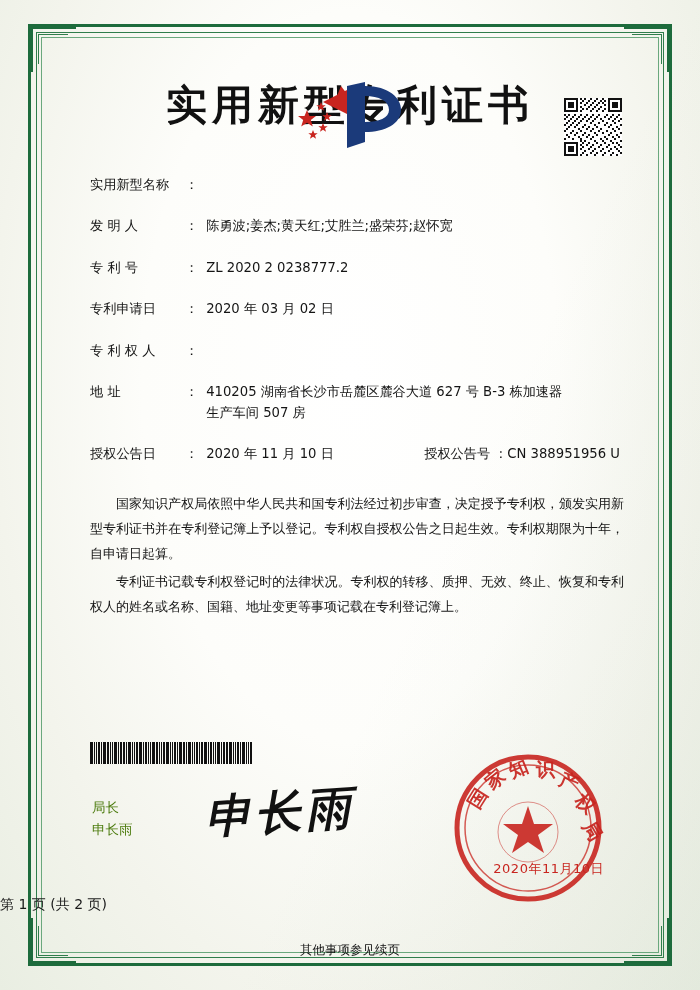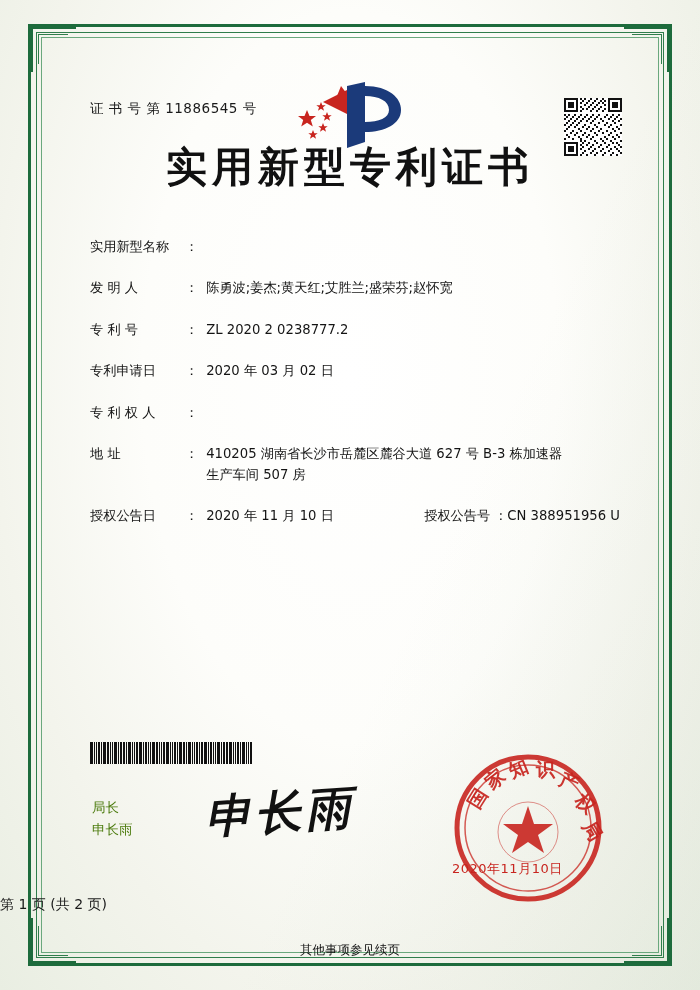--- a/index.html
+++ b/index.html
@@ -234,21 +234,21 @@
     top: 752px;
     width: 152px;
     height: 152px;
     z-index: 7;
   }
   .seal-date {
     position: absolute;
     right: 96px;
     top: 860px;
     width: 152px;
-    text-align: left;
+    text-align: right;
     color: #c8251f;
     font-size: 13px;
     font-family: "DejaVu Sans", sans-serif;
     z-index: 8;
     letter-spacing: 0.5px;
   }
 
   .page-num {
     position: absolute;
     left: 0; right: 0;
@@ -541,24 +541,20 @@
       <g fill="#c8251f">
         <polygon points="22,30 24.5,36 31,36 25.8,40 27.8,46.5 22,42.8 16.2,46.5 18.2,40 13,36 19.5,36"></polygon>
         <polygon points="36,22 37.3,25.2 40.7,25.2 38,27.3 39,30.7 36,28.7 33,30.7 34,27.3 31.3,25.2 34.7,25.2"></polygon>
         <polygon points="42,32 43.3,35.2 46.7,35.2 44,37.3 45,40.7 42,38.7 39,40.7 40,37.3 37.3,35.2 40.7,35.2"></polygon>
         <polygon points="38,43 39.3,46.2 42.7,46.2 40,48.3 41,51.7 38,49.7 35,51.7 36,48.3 33.3,46.2 36.7,46.2"></polygon>
         <polygon points="28,50 29.3,53.2 32.7,53.2 30,55.3 31,58.7 28,56.7 25,58.7 26,55.3 23.3,53.2 26.7,53.2"></polygon>
       </g>
     </svg>
   </div>
 
-  <div class="cert-no">
-    <span>证 书 号</span>
-    <span>第 11886545 号</span>
-  </div>
 
   <div class="title">实用新型专利证书</div>
 
   <div class="fields">
 
     <div class="row">
       <span class="lbl">实用新型名称</span>
       <span class="colon">：</span>
     </div>
 
@@ -599,20 +595,24 @@
       <span class="colon">：</span>
       <span class="val">
         <span class="seg1">2020 年 11 月 10 日</span>
         <span class="seg-label">授权公告号</span>
         <span>：</span>
         <span>CN 388951956 U</span>
       </span>
     </div>
   </div>
 
+  <div class="para">
+    <p>国家知识产权局依照中华人民共和国专利法经过初步审查，决定授予专利权，颁发实用新型专利证书并在专利登记簿上予以登记。专利权自授权公告之日起生效。专利权期限为十年，自申请日起算。</p>
+    <p>专利证书记载专利权登记时的法律状况。专利权的转移、质押、无效、终止、恢复和专利权人的姓名或名称、国籍、地址变更等事项记载在专利登记簿上。</p>
+  </div>
 </div>
 
 <div class="barcode" id="barcode">
     <i style="width: 3px; margin-right: 1px;"></i>
     <i style="width: 1px; margin-right: 1px;"></i>
     <i style="width: 1px; margin-right: 1px;"></i>
     <i style="width: 2px; margin-right: 1px;"></i>
     <i style="width: 1px; margin-right: 1px;"></i>
     <i style="width: 3px; margin-right: 1px;"></i>
     <i style="width: 2px; margin-right: 1px;"></i>

